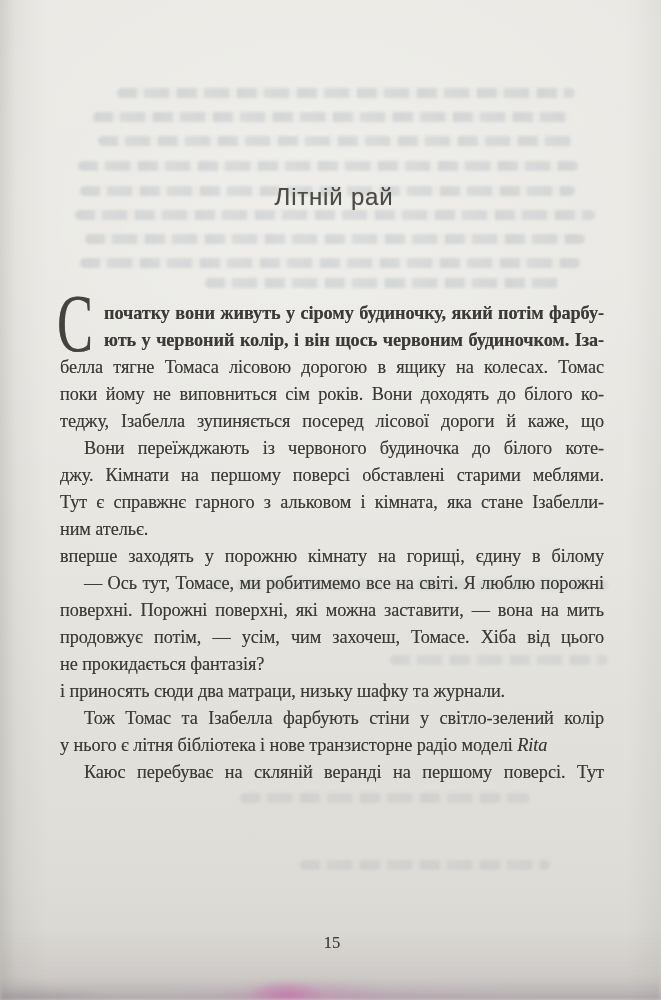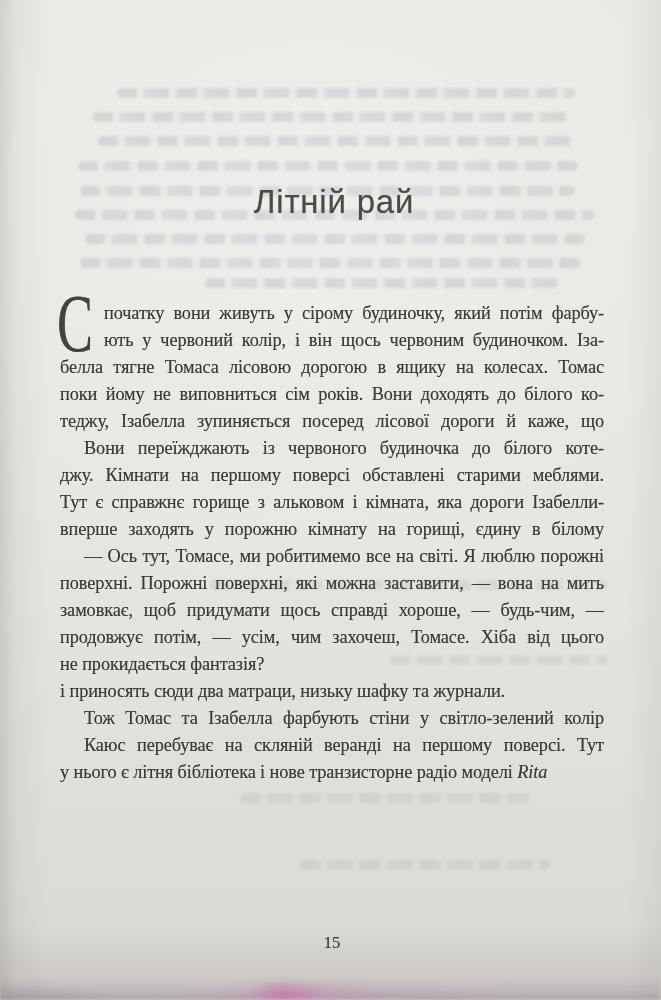--- a/index.html
+++ b/index.html
@@ -32,21 +32,21 @@
   }
 
   .chapter-title {
     position: absolute;
     left: 60px;
     top: 183px;
     width: 548px;
     z-index: 3;
     text-align: center;
     font-family: "Liberation Sans", "DejaVu Sans", sans-serif;
-    font-size: 33px;
+    font-size: 24px;
     font-weight: 400;
     letter-spacing: 0.8px;
     color: #4b4a46;
     text-shadow: 0 0 0.8px rgba(75,74,70,0.45);
   }
 
   .text-block {
     position: absolute;
     left: 60px;
     top: 300px;
@@ -61,21 +61,21 @@
     line-height: 27px;
     font-size: 18.3px;
     letter-spacing: -0.1px;
     white-space: nowrap;
     overflow: hidden;
     text-align: justify;
     text-align-last: justify;
   }
   .line.par-last { text-align-last: left; }
   .line.first-indent { padding-left: 24px; }
-  .line.drop-indent { margin-left: 44px; }
+  .line.drop-indent { margin-left: 44px; font-weight: bold; }
   .italic { font-style: italic; }
 
   .drop-cap {
     position: absolute;
     left: -3px;
     top: -17px;
     z-index: 4;
     font-size: 82px;
     line-height: 1;
     color: #44433e;
@@ -138,38 +138,38 @@
   <div class="paragraph">
         <div class="line drop-indent">початку вони живуть у сірому будиночку, який потім фарбу-</div>
         <div class="line drop-indent">ють у червоний колір, і він щось червоним будиночком. Іза-</div>
         <div class="line">белла тягне Томаса лісовою дорогою в ящику на колесах. Томас</div>
         <div class="line">поки йому не виповниться сім років. Вони доходять до білого ко-</div>
         <div class="line">теджу, Ізабелла зупиняється посеред лісової дороги й каже, що</div>
       </div>
       <div class="paragraph">
         <div class="line first-indent">Вони переїжджають із червоного будиночка до білого коте-</div>
         <div class="line">джу. Кімнати на першому поверсі обставлені старими меблями.</div>
-        <div class="line">Тут є справжнє горище з альковом і кімната, яка дороги Ізабелли-</div>
+        <div class="line">Тут є справжнє гарного з альковом і кімната, яка стане Ізабелли-</div>
+        <div class="line par-last">ним ательє.</div>
       </div>
       <div class="paragraph">
         <div class="line">вперше заходять у порожню кімнату на горищі, єдину в білому</div>
       </div>
       <div class="paragraph">
         <div class="line first-indent">— Ось тут, Томасе, ми робитимемо все на світі. Я люблю порожні</div>
         <div class="line">поверхні. Порожні поверхні, які можна заставити, — вона на мить</div>
-        <div class="line">замовкає, щоб придумати щось справді хороше, — будь-чим, —</div>
         <div class="line">продовжує потім, — усім, чим захочеш, Томасе. Хіба від цього</div>
         <div class="line par-last">не прокидається фантазія?</div>
       </div>
       <div class="paragraph">
         <div class="line par-last">і приносять сюди два матраци, низьку шафку та журнали.</div>
         <div class="line first-indent">Тож Томас та Ізабелла фарбують стіни у світло-зелений колір</div>
       </div>
       <div class="paragraph">
+        <div class="line par-last"><span>у нього є літня бібліотека і нове транзисторне радіо моделі </span><span class="italic">Rita</span></div>
         <div class="line first-indent">Каюс перебуває на скляній веранді на першому поверсі. Тут</div>
-        <div class="line par-last"><span>у нього є літня бібліотека і нове транзисторне радіо моделі </span><span class="italic">Rita</span></div>
       </div>
     </div>
 
   <div class="page-number">15</div>
 
   <div class="bottom-smudge"></div>
 </div>
 
 </body></html>

